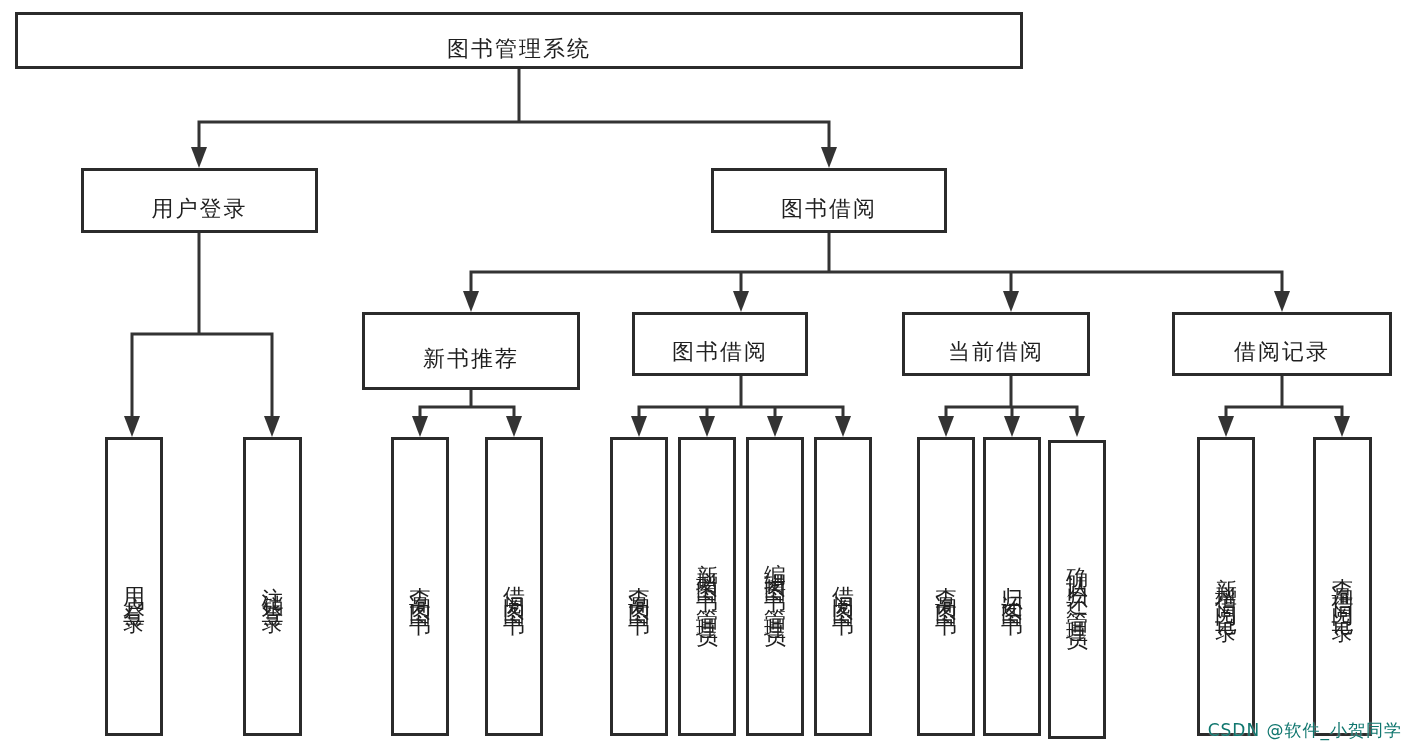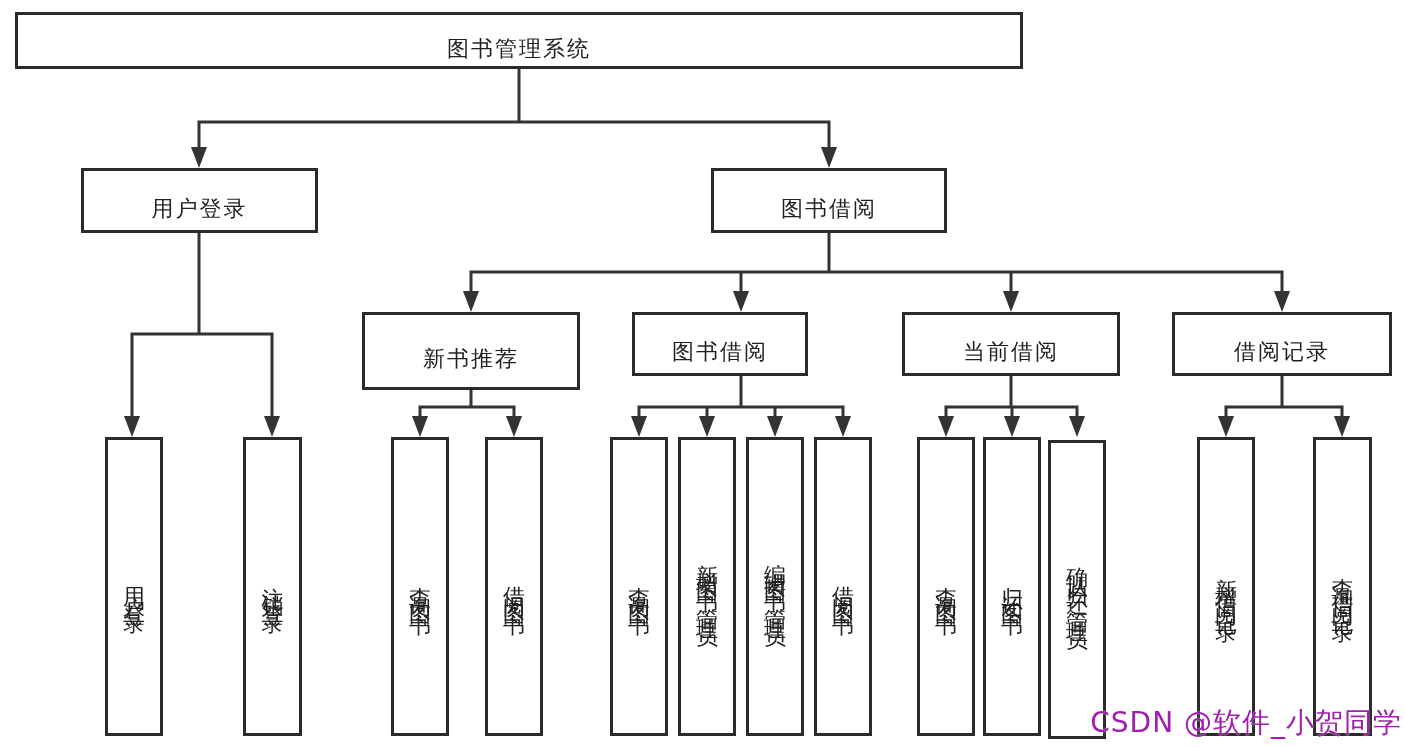--- a/index.html
+++ b/index.html
@@ -44,22 +44,22 @@
   .node.v {
     writing-mode: vertical-rl;
     letter-spacing: 9px;
     padding: 4px 0;
   }
   .watermark {
     position: absolute;
     right: 3px;
     bottom: 5px;
     z-index: 5;
-    font-size: 28px;
-    color: #a21caf;
+    font-size: 17px;
+    color: #0f766e;
     letter-spacing: 1px;
     text-shadow: 0 0 2px rgba(255,255,255,0.8);
   }
 </style>
 </head>
 <body>
 
 <div class="canvas">
 
   <svg class="connectors" viewBox="0 0 1405 747" xmlns="http://www.w3.org/2000/svg">
@@ -105,21 +105,21 @@
     </g>
   </svg>
 
   <div class="node h" style="left:15px;top:12px;width:1008px;height:57px">图书管理系统</div>
 
   <div class="node h" style="left:81px;top:168px;width:237px;height:65px">用户登录</div>
   <div class="node h" style="left:711px;top:168px;width:236px;height:65px">图书借阅</div>
 
   <div class="node h" style="left:362px;top:312px;width:218px;height:78px">新书推荐</div>
   <div class="node h" style="left:632px;top:312px;width:176px;height:64px">图书借阅</div>
-  <div class="node h" style="left:902px;top:312px;width:218px;height:64px">当前借阅</div>
+  <div class="node h" style="left:902px;top:312px;width:188px;height:64px">当前借阅</div>
   <div class="node h" style="left:1172px;top:312px;width:220px;height:64px">借阅记录</div>
 
   <div class="node v" style="left:105px;top:437px;width:58px;height:299px">用户登录</div>
   <div class="node v" style="left:243px;top:437px;width:59px;height:299px">注销登录</div>
 
   <div class="node v" style="left:391px;top:437px;width:58px;height:299px">查询图书</div>
   <div class="node v" style="left:485px;top:437px;width:58px;height:299px">借阅图书</div>
 
   <div class="node v" style="left:610px;top:437px;width:58px;height:299px">查询图书</div>
   <div class="node v" style="left:678px;top:437px;width:58px;height:299px">新增图书（管理员）</div>

